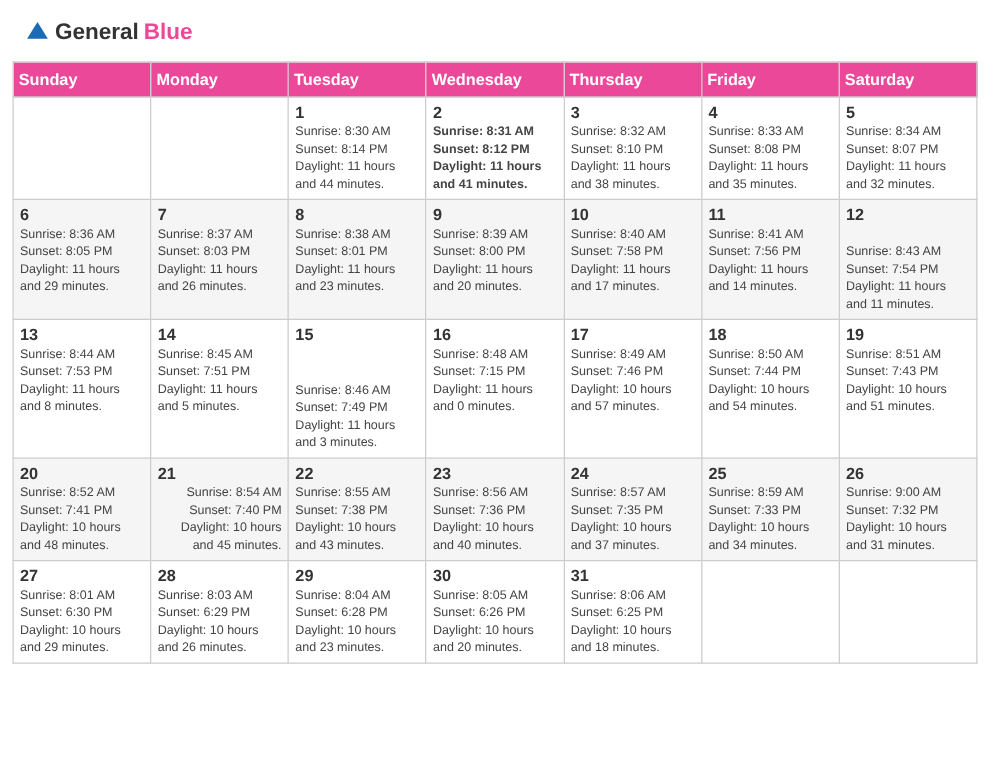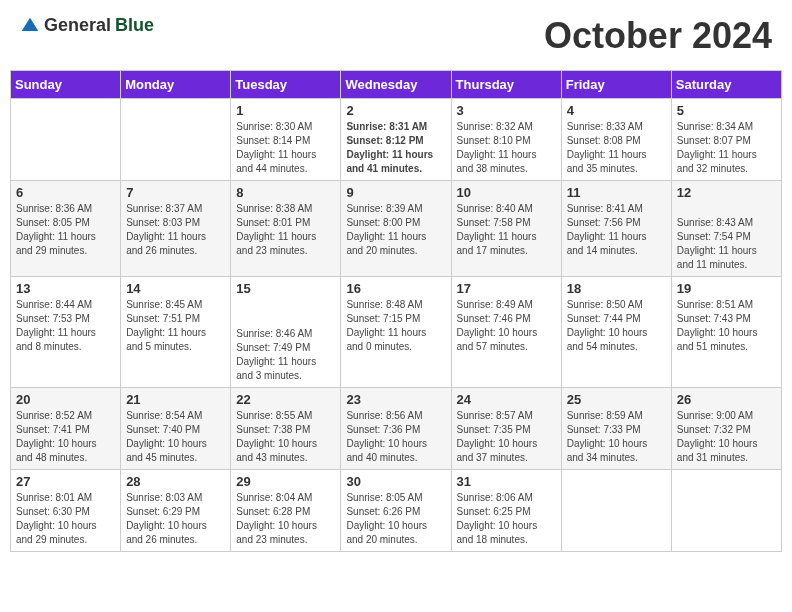--- a/index.html
+++ b/index.html
@@ -37,21 +37,21 @@
     .title-location {
       font-size: 16px;
       color: #555;
     }
     .calendar {
       width: 100%;
       border-collapse: collapse;
       border: 1px solid #ccc;
     }
     .calendar th {
-      background: #6d28d9;
+      background: #ec4899;
       color: #fff;
       font-size: 13px;
       font-weight: bold;
       padding: 6px 4px;
       text-align: left;
       border: 1px solid #ccc;
     }
     .calendar td {
       vertical-align: top;
       border: 1px solid #ccc;
@@ -85,24 +85,23 @@
   </style>
 </head>
 <body>
 
 <div class="header">
   <div class="logo">
     <svg class="logo-icon" viewBox="0 0 24 24" xmlns="http://www.w3.org/2000/svg">
       <polygon points="12,2 22,18 2,18" fill="#1a6bb5"></polygon>
     </svg>
     <span style="font-size:18px;font-weight:bold;color:#333;">General</span>
-      <span style="font-size:18px;font-weight:bold;color:#14532d;">Blue</span>
+      <span style="font-size:18px;font-weight:bold;color:#ec4899;">Blue</span>
   </div>
   <div class="title-block">
-    <div class="title-month">October 2024</div>
   </div>
 </div>
 
 <table class="calendar">
   <thead>
     <tr>
     <th>Sunday</th>
         <th>Monday</th>
         <th>Tuesday</th>
         <th>Wednesday</th>
@@ -236,21 +235,21 @@
       </tr>
       <tr>
         <td>
           <span class="day-number">20</span>
           <div class="day-info" style="white-space: pre-line;">Sunrise: 8:52 AM
 Sunset: 7:41 PM
 Daylight: 10 hours and 48 minutes.</div>
         </td>
         <td>
           <span class="day-number">21</span>
-          <div class="day-info" style="white-space: pre-line;">Sunrise: 8:54 AM
+          <div class="day-info" style="white-space: pre-line; text-align: right;">Sunrise: 8:54 AM
 Sunset: 7:40 PM
 Daylight: 10 hours and 45 minutes.</div>
         </td>
         <td>
           <span class="day-number">22</span>
           <div class="day-info" style="white-space: pre-line;">Sunrise: 8:55 AM
 Sunset: 7:38 PM
 Daylight: 10 hours and 43 minutes.</div>
         </td>
         <td>

